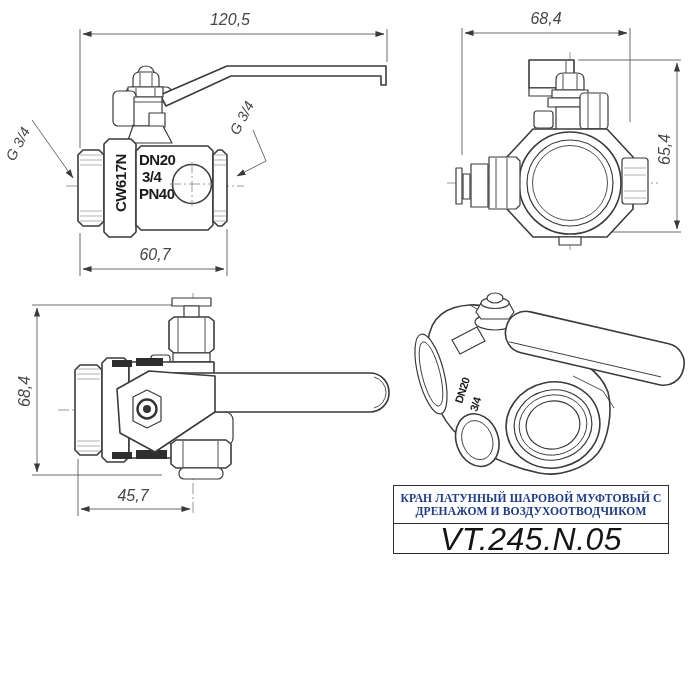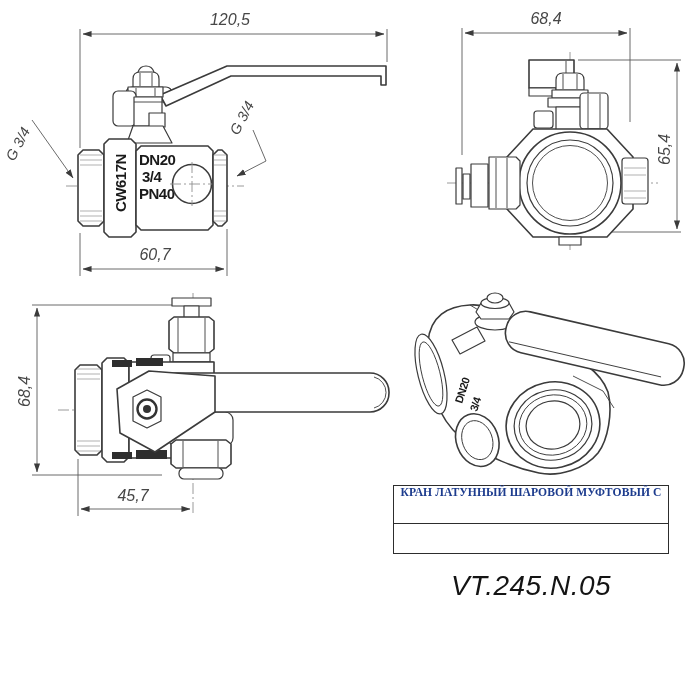--- a/index.html
+++ b/index.html
@@ -15,27 +15,27 @@
   .cl{fill:none;stroke:#8f8f8f;stroke-width:.9;stroke-dasharray:11 3 2 3;}
   .gry{fill:none;stroke:#a8a8a8;stroke-width:.9;}
   .blob{fill:#2e2e2e;stroke:none;}
   .dtx{font:italic 16px "Liberation Sans",sans-serif;fill:#474747;}
   .ltx{font:italic 14.5px "Liberation Sans",sans-serif;fill:#474747;}
   .mk{font:700 15px "Liberation Sans",sans-serif;fill:#1a1a1a;letter-spacing:-.5px;}
   .mki{font:700 11px "Liberation Sans",sans-serif;fill:#1a1a1a;letter-spacing:-.5px;}
   
   #title-block{position:absolute;left:393px;top:485px;width:276px;height:69px;
                border:1.6px solid #2d2d2d;background:#fff;box-sizing:border-box;}
-  #title-block .row1{height:37px;border-bottom:1.4px solid #2d2d2d;display:flex;flex-direction:row;
+  #title-block .row1{height:37px;border-bottom:1.4px solid #2d2d2d;display:flex;flex-direction:column;
                justify-content:center;text-align:center;
                font-family:"Liberation Serif",serif;font-weight:700;font-size:11.6px;line-height:13px;
                color:#1d3c8e;letter-spacing:.1px;}
   #title-block .row2{height:30px;display:flex;align-items:center;justify-content:center;
-               font-family:"Liberation Sans",sans-serif;font-style:italic;font-size:28px;
-               color:#141414;letter-spacing:.5px;margin-top:47px;}
+               font-family:"Liberation Sans",sans-serif;font-style:italic;font-size:32px;
+               color:#141414;letter-spacing:.5px;}
 </style>
 </head>
 <body>
 
 <div id="canvas">
 
   <svg style="left:0;top:0" width="410" height="290" viewBox="0 0 410 290">
     <defs>
       <marker id="mF" viewBox="0 0 10 10" refX="9.5" refY="5" markerWidth="10" markerHeight="10" orient="auto-start-reverse">
         <path d="M0,1.6 L10,5 L0,8.4 Z" fill="#3b3b3b"></path>
@@ -269,17 +269,18 @@
       <g transform="rotate(13 520 330)">
         <rect class="oln" x="506" y="310" width="182" height="42" rx="20"></rect>
         <path class="tn" d="M512,344 H668"></path>
       </g>
     </g>
   </svg>
 
   <div id="title-block">
     <div class="row1">
       <div>КРАН ЛАТУННЫЙ ШАРОВОЙ МУФТОВЫЙ С</div>
+      <div>ДРЕНАЖОМ И ВОЗДУХООТВОДЧИКОМ</div>
     </div>
     <div class="row2">VT.245.N.05</div>
   </div>
 
 </div>
 
 </body></html>

